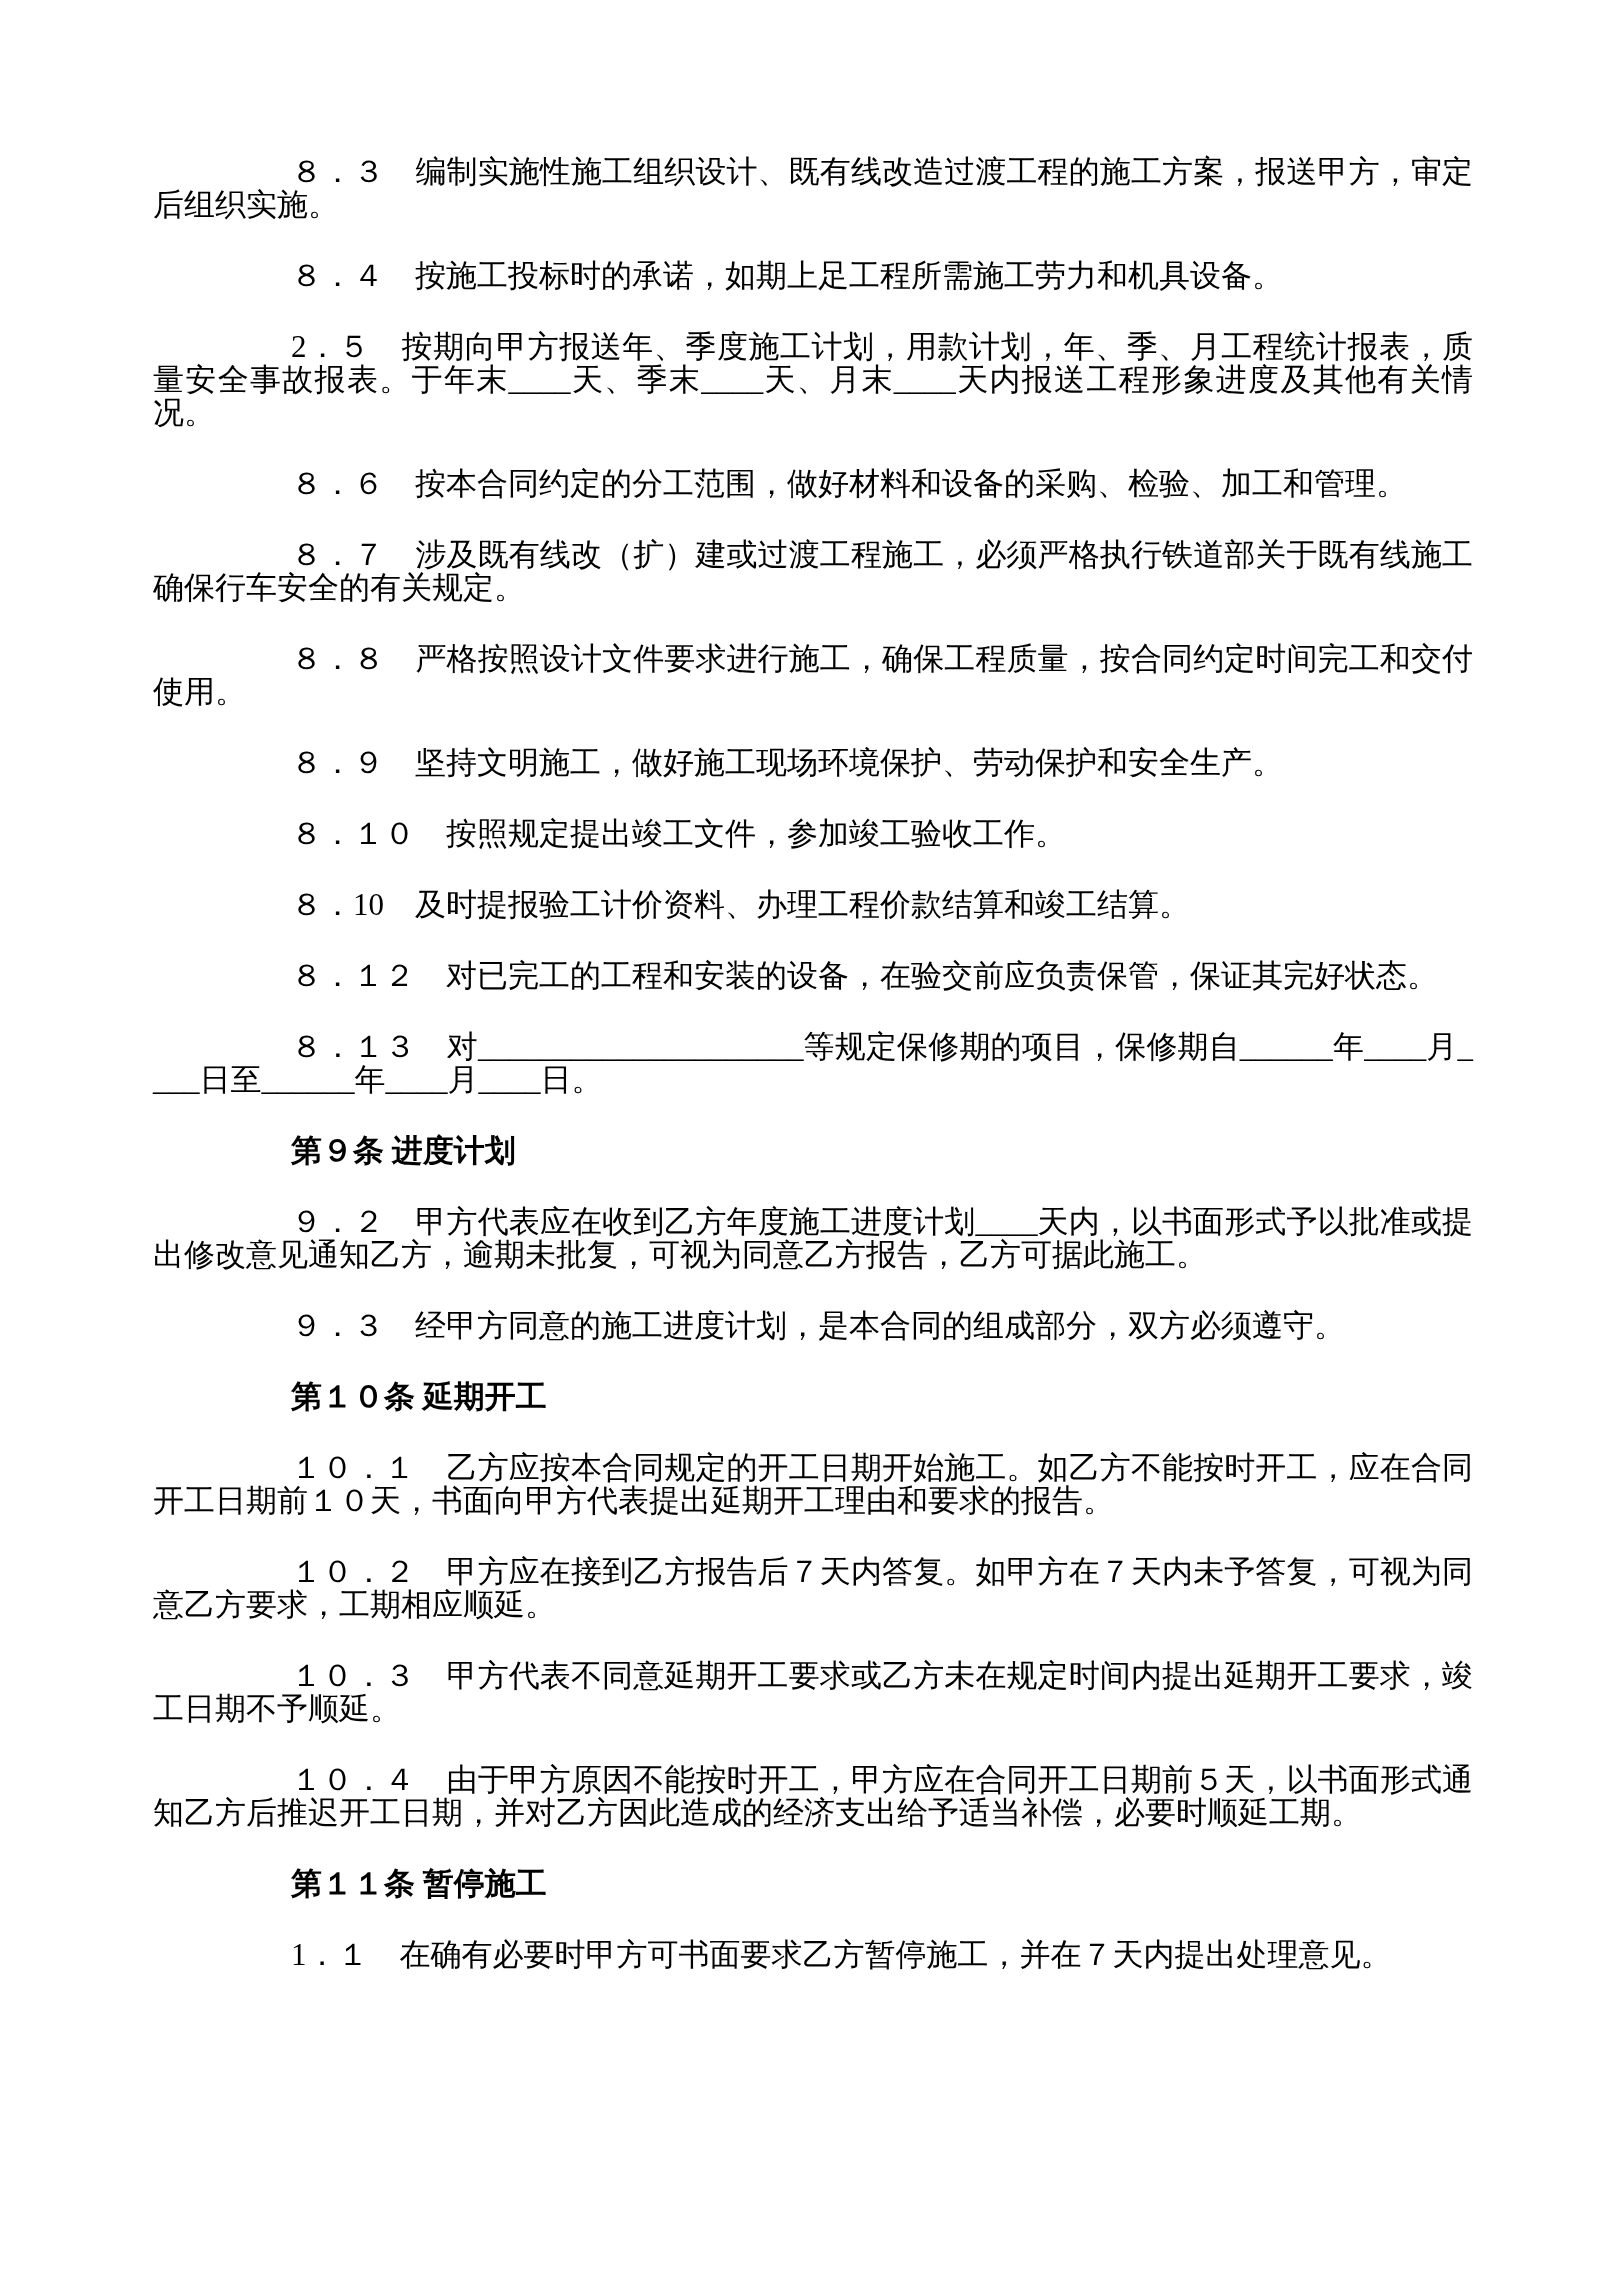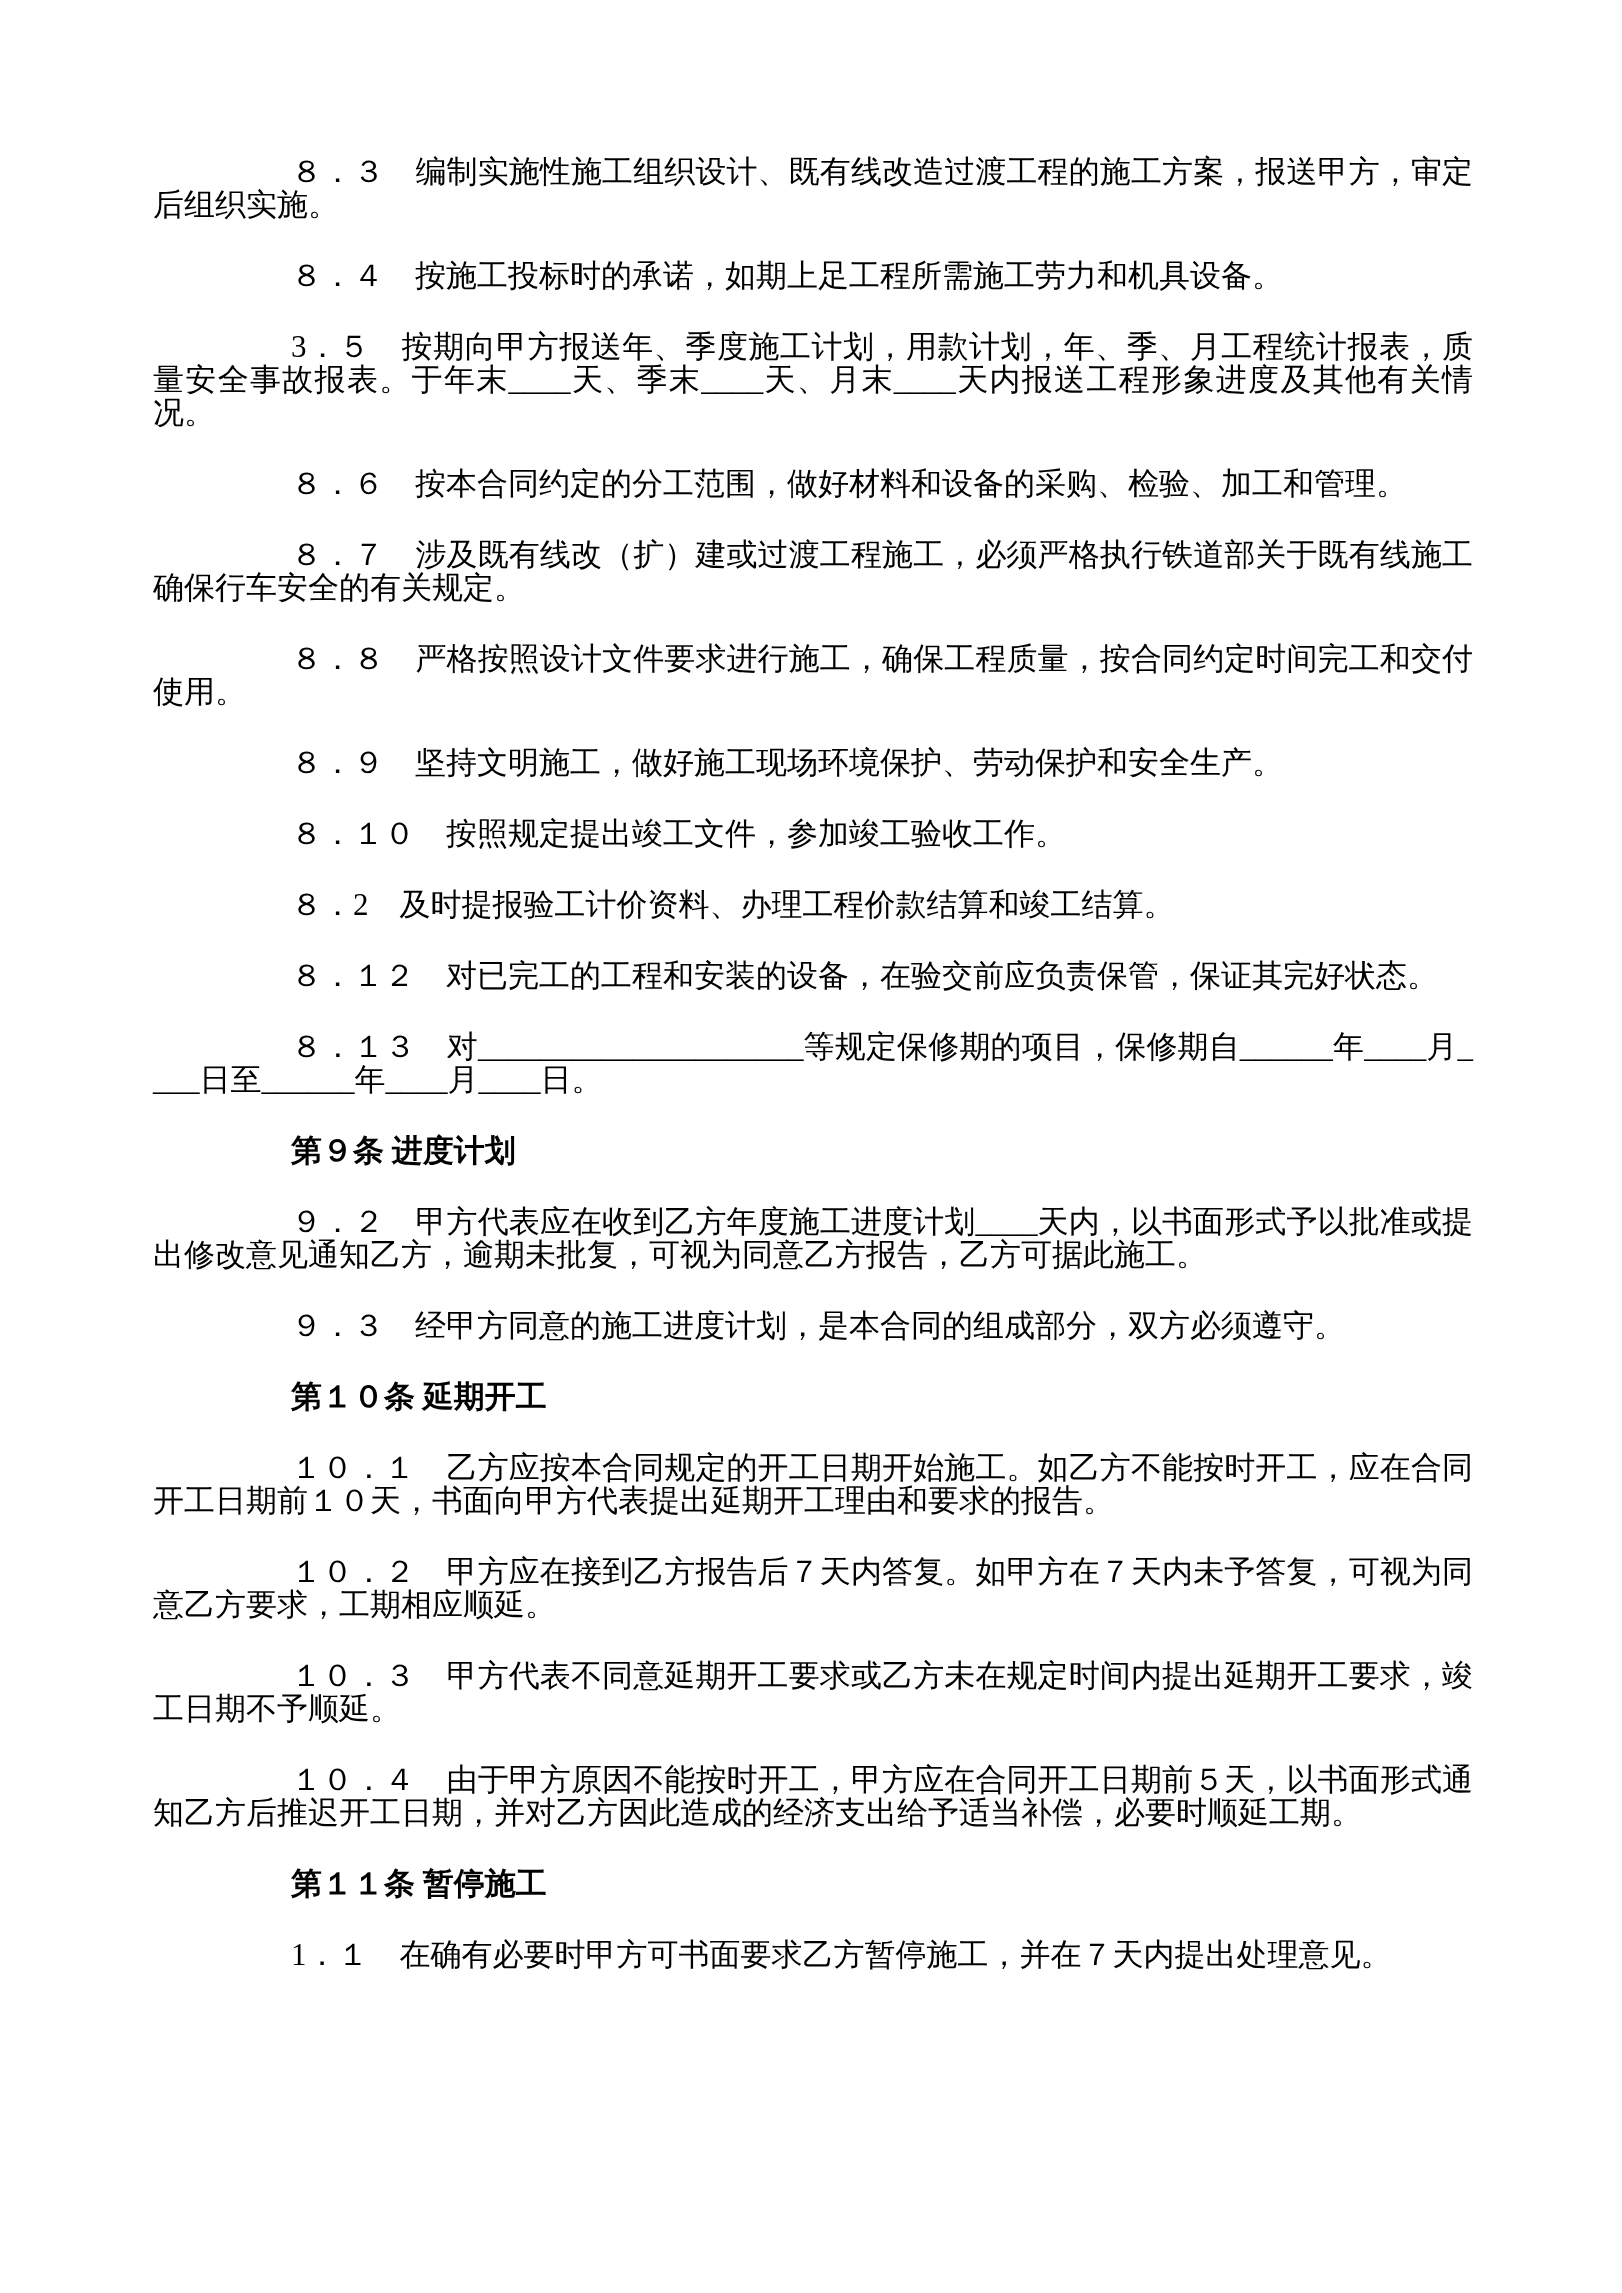--- a/index.html
+++ b/index.html
@@ -35,27 +35,27 @@
     font-weight: 700;
   }
 </style>
 </head>
 <body>
 
 <div class="page">
   <div class="doc">
     <p>８．３　编制实施性施工组织设计、既有线改造过渡工程的施工方案，报送甲方，审定后组织实施。</p>
     <p>８．４　按施工投标时的承诺，如期上足工程所需施工劳力和机具设备。</p>
-    <p>3．５　按期向甲方报送年、季度施工计划，用款计划，年、季、月工程统计报表，质量安全事故报表。于年末____天、季末____天、月末____天内报送工程形象进度及其他有关情况。</p>
+    <p>2．５　按期向甲方报送年、季度施工计划，用款计划，年、季、月工程统计报表，质量安全事故报表。于年末____天、季末____天、月末____天内报送工程形象进度及其他有关情况。</p>
     <p>８．６　按本合同约定的分工范围，做好材料和设备的采购、检验、加工和管理。</p>
     <p>８．７　涉及既有线改（扩）建或过渡工程施工，必须严格执行铁道部关于既有线施工确保行车安全的有关规定。</p>
     <p>８．８　严格按照设计文件要求进行施工，确保工程质量，按合同约定时间完工和交付使用。</p>
     <p>８．９　坚持文明施工，做好施工现场环境保护、劳动保护和安全生产。</p>
     <p>８．１０　按照规定提出竣工文件，参加竣工验收工作。</p>
-    <p>８．2　及时提报验工计价资料、办理工程价款结算和竣工结算。</p>
+    <p>８．10　及时提报验工计价资料、办理工程价款结算和竣工结算。</p>
     <p>８．１２　对已完工的工程和安装的设备，在验交前应负责保管，保证其完好状态。</p>
     <p>８．１３　对_____________________等规定保修期的项目，保修期自______年____月____日至______年____月____日。</p>
     <p class="heading">第９条 进度计划</p>
     <p>９．２　甲方代表应在收到乙方年度施工进度计划____天内，以书面形式予以批准或提出修改意见通知乙方，逾期未批复，可视为同意乙方报告，乙方可据此施工。</p>
     <p>９．３　经甲方同意的施工进度计划，是本合同的组成部分，双方必须遵守。</p>
     <p class="heading">第１０条 延期开工</p>
     <p>１０．１　乙方应按本合同规定的开工日期开始施工。如乙方不能按时开工，应在合同开工日期前１０天，书面向甲方代表提出延期开工理由和要求的报告。</p>
     <p>１０．２　甲方应在接到乙方报告后７天内答复。如甲方在７天内未予答复，可视为同意乙方要求，工期相应顺延。</p>
     <p>１０．３　甲方代表不同意延期开工要求或乙方未在规定时间内提出延期开工要求，竣工日期不予顺延。</p>
     <p>１０．４　由于甲方原因不能按时开工，甲方应在合同开工日期前５天，以书面形式通知乙方后推迟开工日期，并对乙方因此造成的经济支出给予适当补偿，必要时顺延工期。</p>

